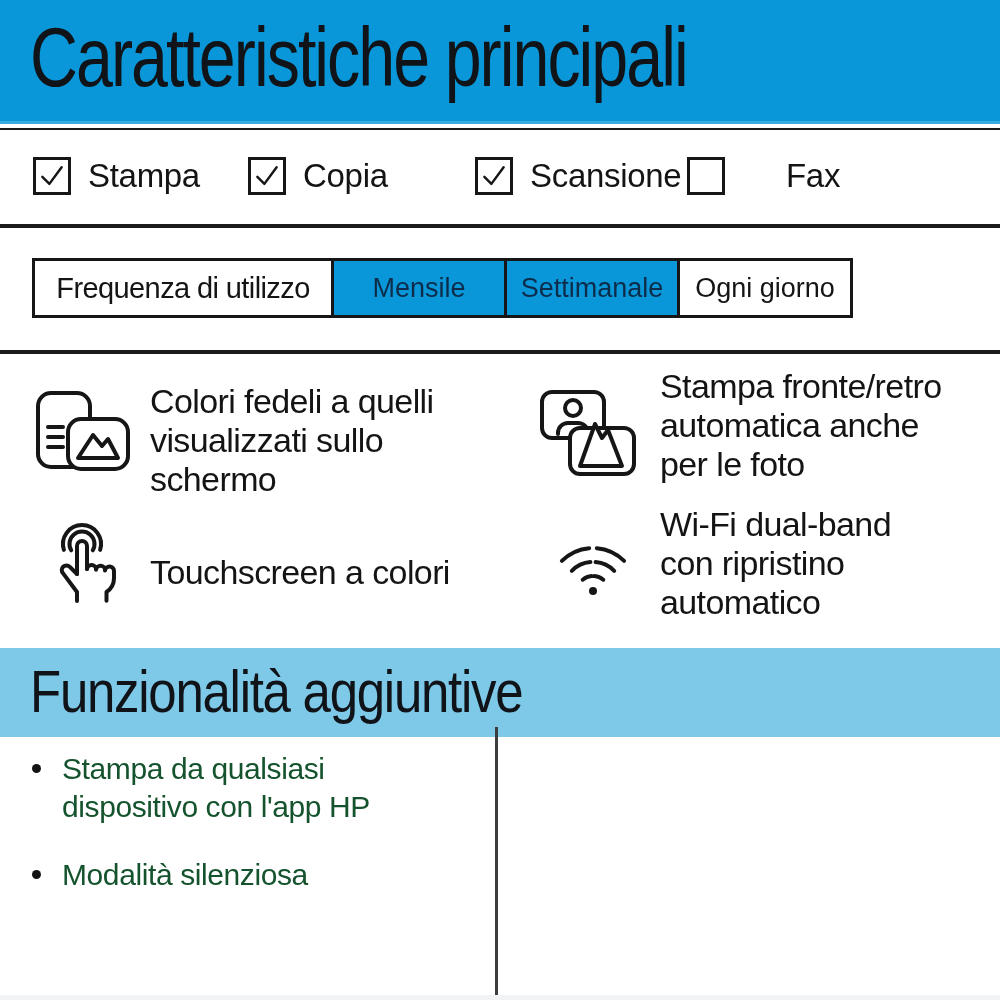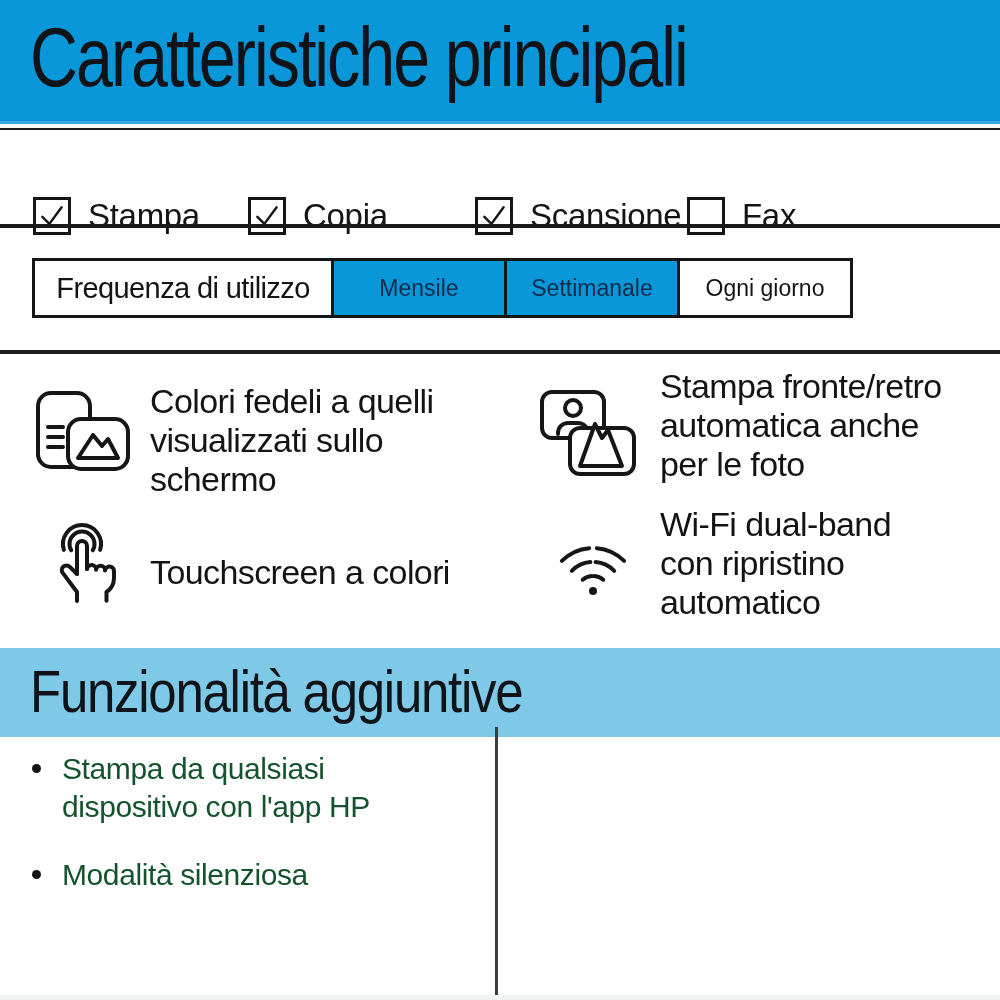--- a/index.html
+++ b/index.html
@@ -14,34 +14,34 @@
            font-size:84px;font-weight:400;letter-spacing:-2.5px;color:#101418;white-space:nowrap;}
 
   
   .rule{position:absolute;left:0;width:1000px;background:#1a1a1a;}
   .rule.thin1{top:128px;height:2px;}
   .rule.thick1{top:224px;height:4px;}
   .rule.thick2{top:350px;height:4px;}
 
   
   .caps{position:absolute;left:0;top:130px;width:1000px;height:92px;background:#fff;}
-  .cap{position:absolute;top:0;height:92px;display:flex;align-items:center;margin-top:40px;}
-  .cap.c0{left:33px;}  .cap.c1{left:248px;}  .cap.c2{left:475px;}  .cap.c3{left:687px;}
+  .cap{position:absolute;top:0;height:92px;display:flex;align-items:center;}
+  .cap.c0{left:33px;}  .cap.c1{left:248px;}  .cap.c2{left:475px;}  .cap.c3{left:687px;gap:44px;}
   .box{width:32px;height:32px;border:3px solid #161616;background:#fff;margin-right:17px;
        display:flex;align-items:center;justify-content:center;}
   .box .check{display:none;}
   .box.checked .check{display:block;}
   .cap-label{font-size:33px;letter-spacing:-0.3px;color:#141414;}
 
   
   .freq{position:absolute;left:32px;top:258px;width:821px;height:60px;
         border:3px solid #161616;box-sizing:border-box;display:flex;background:#fff;}
   .fcell{display:flex;align-items:center;justify-content:center;box-sizing:border-box;height:100%;text-align:center;}
   .fcell.label{flex:0 0 296px;font-size:29px;letter-spacing:-0.6px;color:#141414;}
-  .fcell.opt{flex:1;border-left:3px solid #161616;font-size:23px;color:#141414;}
+  .fcell.opt{flex:1;border-left:3px solid #161616;font-size:27px;color:#141414;}
   .fcell.opt.selected{background:#0997D9;color:#0C2C4A;}
 
   
   .ficon{position:absolute;}
   .ficon.i0{left:30px;top:388px;}
   .ficon.i1{left:536px;top:384px;}
   .ficon.i2{left:46px;top:512px;}
   .ficon.i3{left:543px;top:532px;}
   .ftext{position:absolute;font-size:34px;line-height:39px;letter-spacing:-0.6px;
          color:#141414;white-space:pre-line;}

